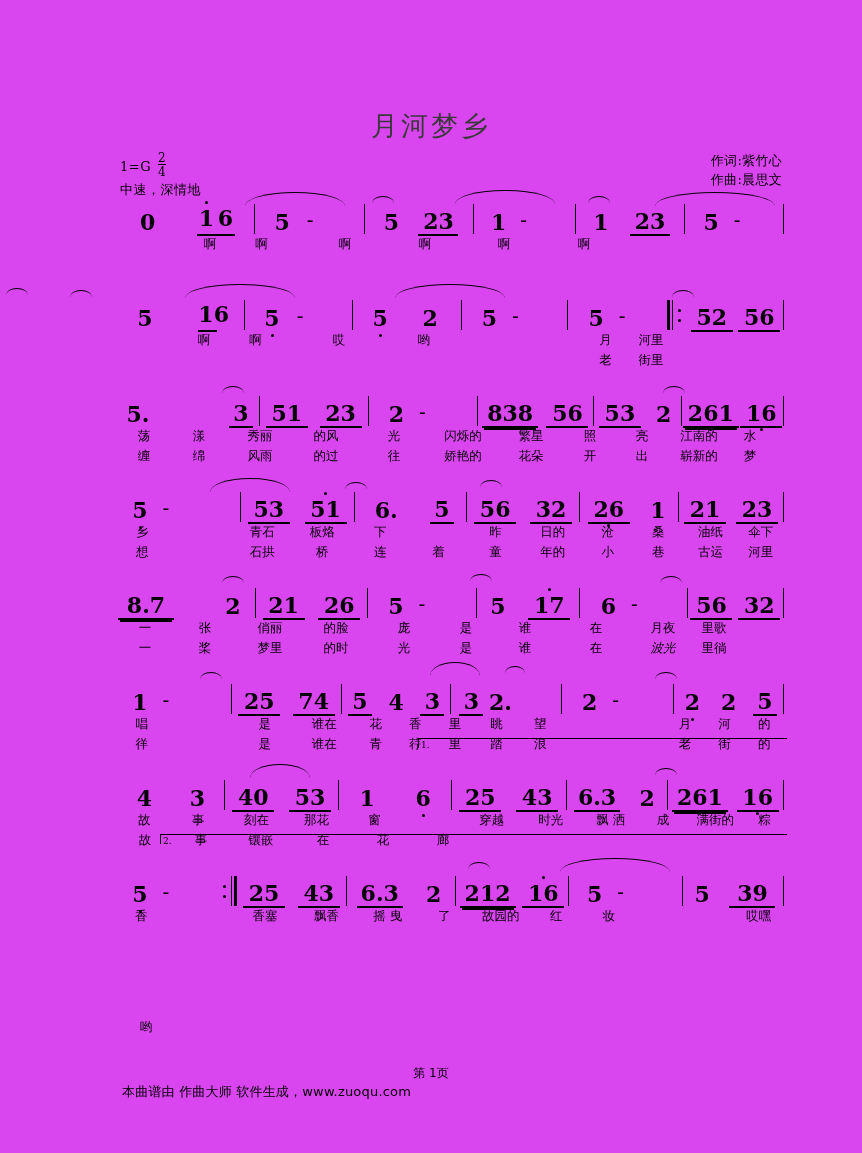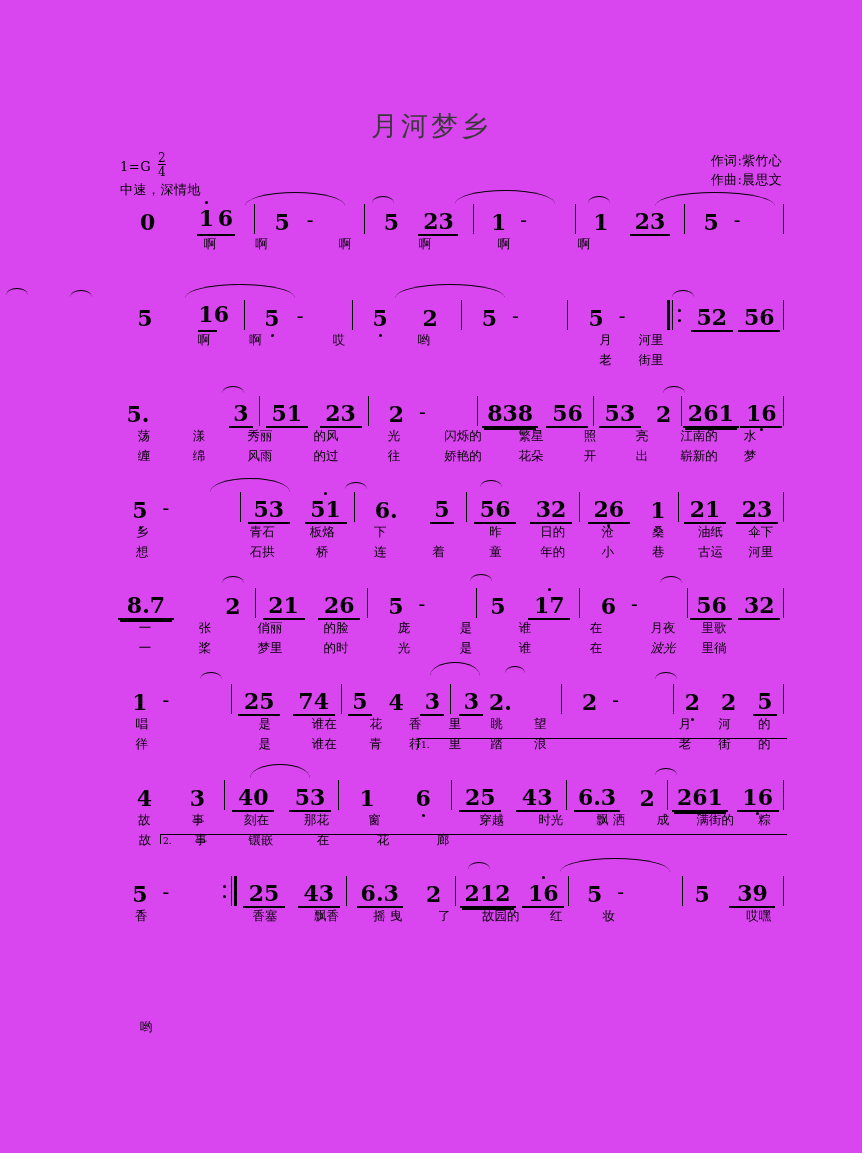--- a/index.html
+++ b/index.html
@@ -771,15 +771,17 @@
         <span class="lyr" style="width:56px;">妆</span>
         <span class="lyr" style="width:100px;"></span>
         <span class="lyr" style="width:52px;">哎嘿</span>
       </div>
     </div>
 
   </div>
 
   <div class="tail-lyric">哟</div>
 
-
+  <div class="pagenum">第 1页</div>
+
+  <div class="footer">本曲谱由  作曲大师  软件生成，www.zuoqu.com</div>
 
 </div>
 
 </body></html>

